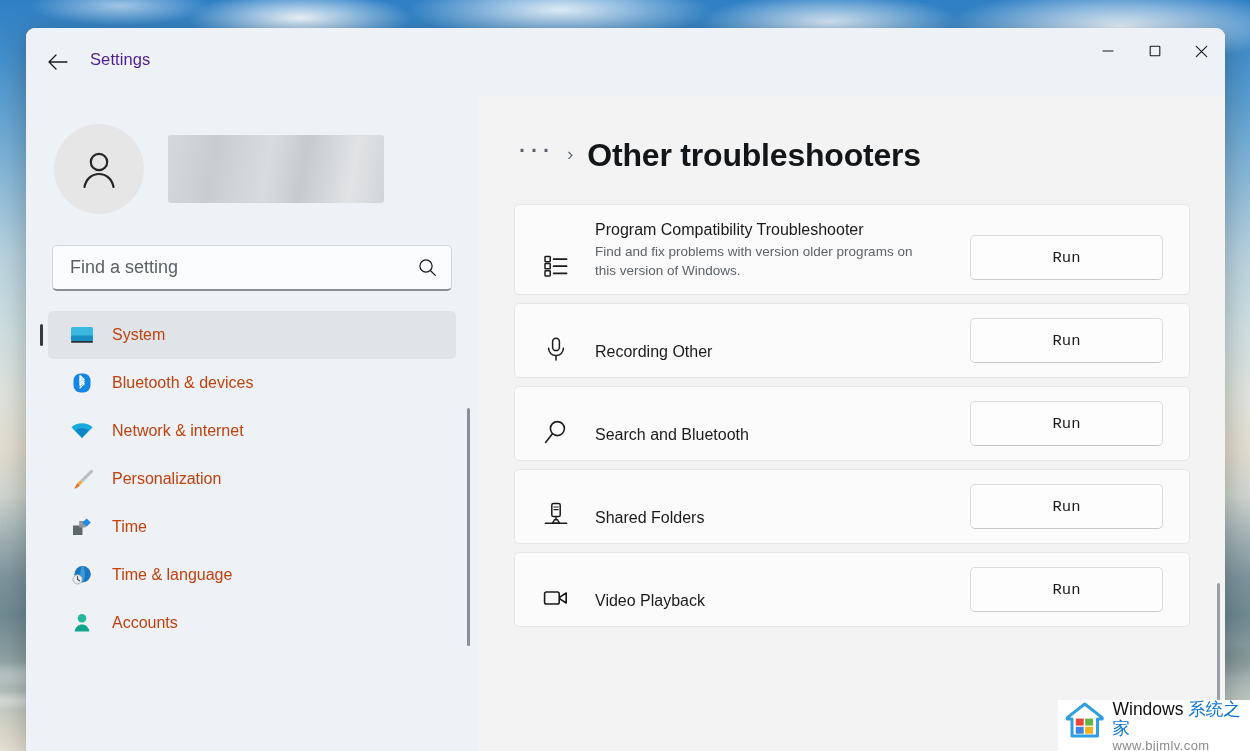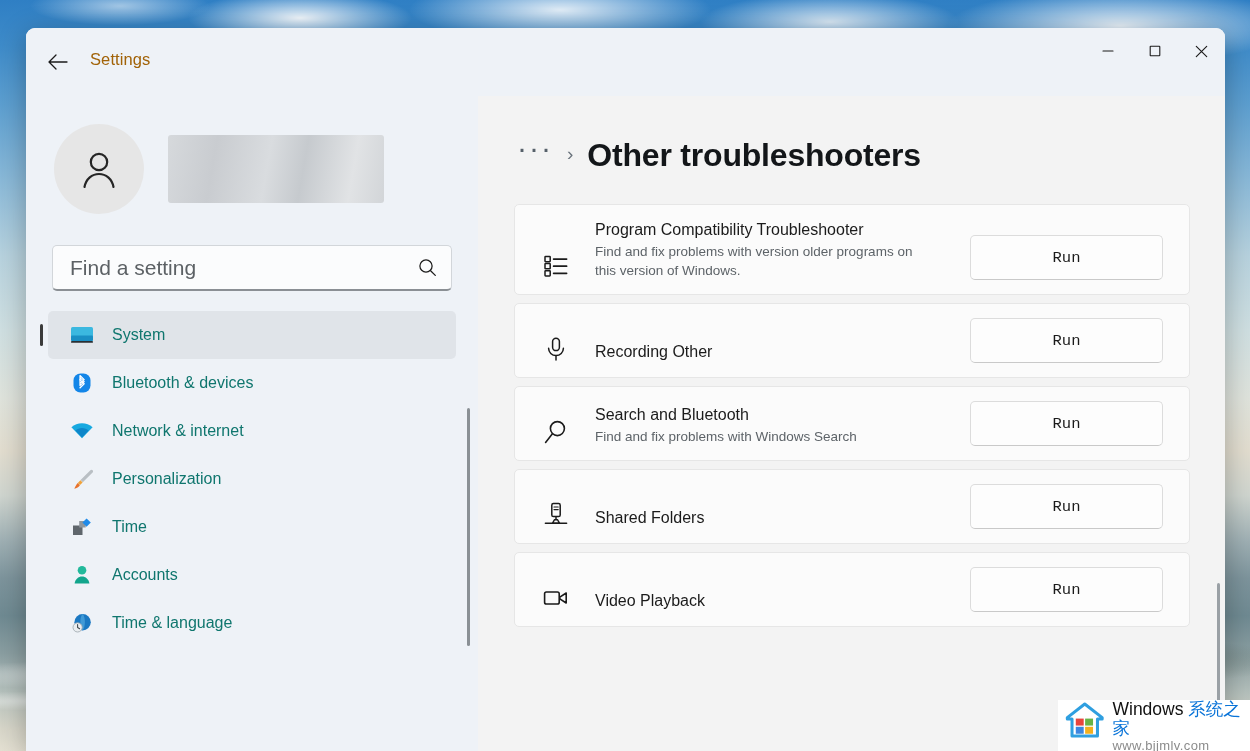--- a/index.html
+++ b/index.html
@@ -71,21 +71,21 @@
     flex: 0 0 68px;
     position: relative;
   }
   #back-btn {
     width: 36px; height: 36px; margin: 16px 0 0 14px;
     display: flex; align-items: center; justify-content: center;
     border-radius: 5px; cursor: pointer; background: transparent;
   }
   #app-title {
     margin: 22px 17px 0 14px;
-    font-size: 16.5px; color: #a16207; letter-spacing: .1px;
+    font-size: 16.5px; color: #4c1d95; letter-spacing: .1px;
   }
   #win-controls {
     position: absolute; right: 0; top: 0;
     display: flex; height: 46px;
   }
   .wc {
     width: 47px; height: 46px;
     display: flex; align-items: center; justify-content: center;
     cursor: pointer;
   }
@@ -122,21 +122,21 @@
     border: 1px solid #d2d6da;
     border-bottom: 2px solid #8a8f94;
     border-radius: 5px;
     display: flex; align-items: center;
     padding: 0 14px 0 17px;
     cursor: text;
   }
   #search-input {
     flex: 1; border: 0; outline: 0; background: transparent;
     font-family: "Liberation Sans", sans-serif;
-    font-size: 21px; color: #a16207;
+    font-size: 18px; color: #a16207;
   }
   #search-input::placeholder { color: #5c6165; }
 
   #nav { margin-top: 20px; }
   .nav-item {
     position: relative;
     height: 48px; margin: 0 22px 0 22px;
     border-radius: 5px;
     display: flex; align-items: center;
     padding-left: 22px; cursor: pointer;
@@ -144,21 +144,21 @@
   .nav-item.selected { background: rgba(0,0,0,.055); }
   .nav-item.selected::before {
     content: ""; position: absolute; left: -8px; top: 13px;
     width: 3px; height: 22px; border-radius: 2px; background: #3a3a3a;
   }
   .nav-icon {
     width: 24px; height: 24px; flex: 0 0 24px;
     display: flex; align-items: center; justify-content: center;
     margin-right: 18px;
   }
-  .nav-label { font-size: 16px; color: #0f766e; }
+  .nav-label { font-size: 16px; color: #c2410c; }
 
   #sidebar-scrollbar {
     position: absolute; right: 8px; top: 312px;
     width: 3px; height: 238px; border-radius: 2px;
     background: #8a9095; cursor: pointer;
   }
 
   
   #content {
     flex: 1; background: #f3f3f3; position: relative;
@@ -333,37 +333,37 @@
                 <rect x="8.2" y="5" width="6.5" height="6.5" fill="#8f969c"></rect>
                 <path d="M15.6 2.4l4.2 4.2-4.2 4.2-4.2-4.2z" fill="#1f8ae8"></path>
               </svg>
             </span>
             <span class="nav-label">Time</span>
           </div>
 
           <div class="nav-item">
             <span class="nav-icon">
               <svg width="22" height="22" viewBox="0 0 22 22">
-                <circle cx="11" cy="6.2" r="4.3" fill="#22b99b"></circle>
-                <path d="M3.6 19.6c.6-4.3 3.8-7 7.4-7s6.8 2.7 7.4 7z" fill="#12a58c"></path>
-              </svg>
-            </span>
-            <span class="nav-label">Accounts</span>
-          </div>
-
-          <div class="nav-item">
-            <span class="nav-icon">
-              <svg width="22" height="22" viewBox="0 0 22 22">
                 <circle cx="11.6" cy="10.2" r="8.2" fill="#1a78c2"></circle>
                 <path d="M11.6 2c3 2.4 3 13.6 0 16.4-3-2.8-3-14 0-16.4z" fill="#4ea5dd" opacity=".75"></path>
                 <circle cx="6.6" cy="15.4" r="4.6" fill="#e9edf0" stroke="#9aa4ab" stroke-width=".8"></circle>
                 <path d="M6.6 12.6v2.9l2 1.2" stroke="#3b444b" stroke-width="1.05" fill="none" stroke-linecap="round"></path>
               </svg>
             </span>
             <span class="nav-label">Time &amp; language</span>
+          </div>
+
+          <div class="nav-item">
+            <span class="nav-icon">
+              <svg width="22" height="22" viewBox="0 0 22 22">
+                <circle cx="11" cy="6.2" r="4.3" fill="#22b99b"></circle>
+                <path d="M3.6 19.6c.6-4.3 3.8-7 7.4-7s6.8 2.7 7.4 7z" fill="#12a58c"></path>
+              </svg>
+            </span>
+            <span class="nav-label">Accounts</span>
           </div>
 
         </div>
 
         <div id="sidebar-scrollbar"></div>
       </div>
 
       <div id="content">
 
         <div id="breadcrumb">
@@ -406,21 +406,20 @@
 
           <div class="card">
             <span class="card-icon">
               <svg width="28" height="28" viewBox="0 0 28 28" fill="none">
                 <circle cx="15.4" cy="10.6" r="7" stroke="#1b1b1b" stroke-width="1.6"></circle>
                 <path d="M10.4 15.8L3.6 24.4" stroke="#1b1b1b" stroke-width="1.6" stroke-linecap="round"></path>
               </svg>
             </span>
             <div class="card-text">
               <div class="card-title">Search and Bluetooth</div>
-              <div class="card-desc">Find and fix problems with Windows Search</div>
             </div>
             <button class="run-btn">Run</button>
           </div>
 
           <div class="card">
             <span class="card-icon">
               <svg width="28" height="28" viewBox="0 0 28 28" fill="none">
                 <rect x="9.8" y="2.6" width="8.4" height="13" rx="1.6" stroke="#1b1b1b" stroke-width="1.5"></rect>
                 <path d="M12 6h4.2M12 8.6h4.2" stroke="#1b1b1b" stroke-width="1.2" stroke-linecap="round"></path>
                 <path d="M14 15.6v3.2" stroke="#1b1b1b" stroke-width="1.5"></path>

